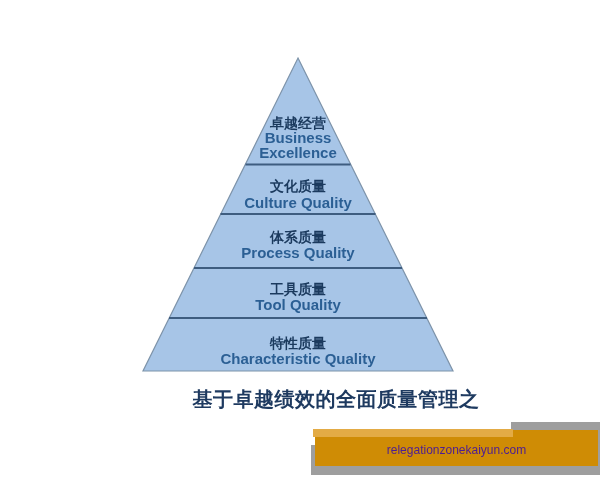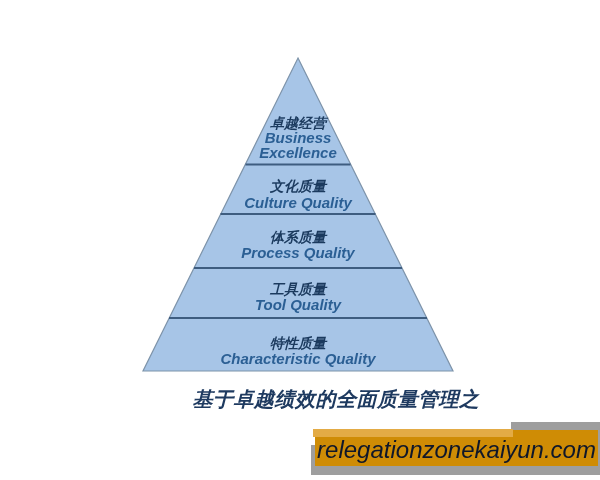--- a/index.html
+++ b/index.html
@@ -7,21 +7,20 @@
     padding: 0;
     background: #ffffff;
     font-family: "Liberation Sans", sans-serif;
   }
   .stage {
     position: relative;
     width: 600px;
     height: 480px;
     background: #ffffff;
     overflow: hidden;
-    font-style: italic;
   }
   svg.pyramid {
     position: absolute;
     left: 0;
     top: 0;
   }
   .pyr-shape {
     fill: #a7c5e7;
     stroke: #7d93a9;
     stroke-width: 1.2;
@@ -80,23 +79,23 @@
     left: 315px;
     top: 430px;
     width: 283px;
     height: 36px;
     background: #cf8c05;
     display: flex;
     align-items: center;
     justify-content: center;
   }
   .wm-banner-text {
-    font-size: 24px;
+    font-size: 12px;
     font-weight: normal;
-    color: #0f172a;
+    color: #4c1d95;
     padding-top: 3px;
     white-space: nowrap;
   }
   .wm-light-strip {
     position: absolute;
     left: 313px;
     top: 429px;
     width: 200px;
     height: 8px;
     background: #e3ab45;

